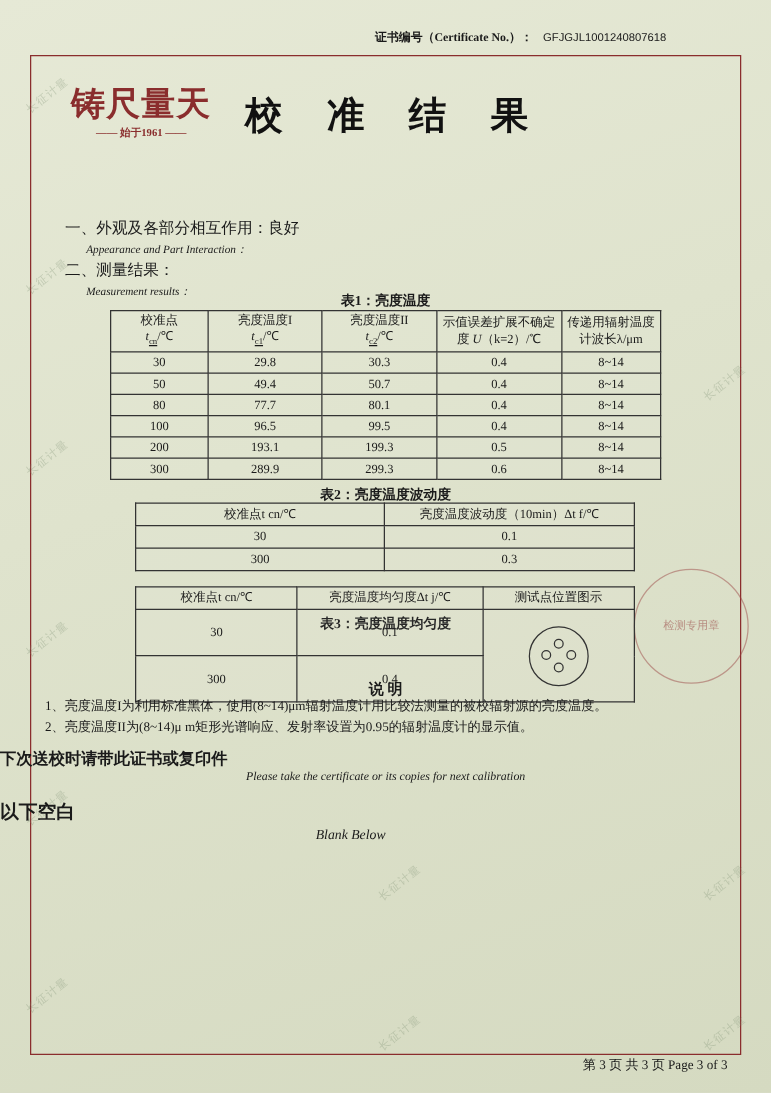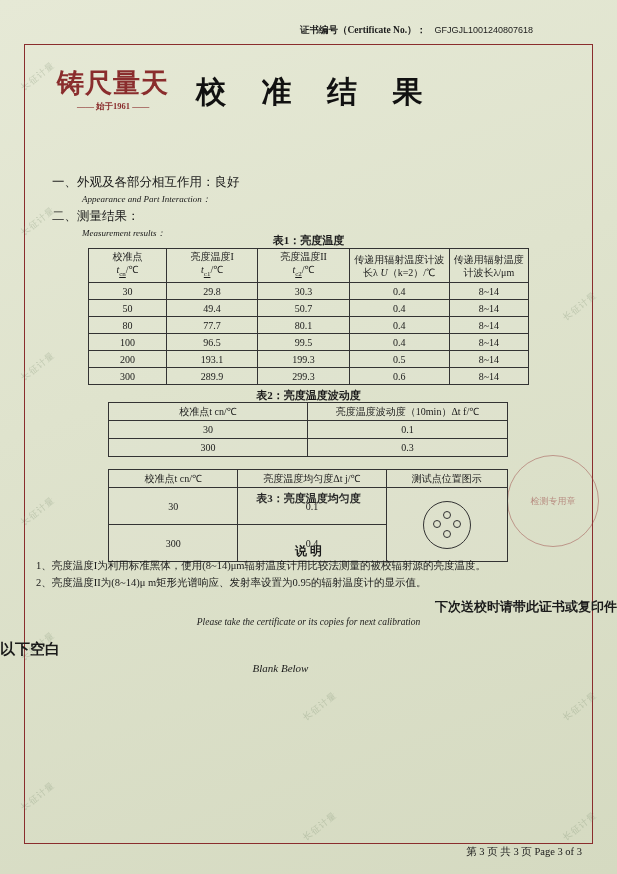--- a/index.html
+++ b/index.html
@@ -115,21 +115,21 @@
   }
 
   .sec {
     position: absolute;
     left: 52px;
     font-size: 12.5px;
   }
   .sec .en {
     font-size: 9px;
     font-style: italic;
-    margin-left: 30px;
+    margin-left: 17px;
     display: block;
     margin-top: 2px;
   }
   #sec1 { top: 174px; }
   #sec2 { top: 208px; }
 
   .tbl-cap {
     position: absolute;
     width: 617px;
     left: 0;
@@ -205,21 +205,21 @@
     font-size: 10.5px;
     line-height: 15px;
   }
   #note1 { top: 558px; }
   #note2 { top: 575px; }
 
   .next-cn {
     position: absolute;
     left: 0; top: 598px;
     width: 617px;
-    text-align: right;
+    text-align: left;
     font-size: 13px;
     font-weight: bold;
   }
   .next-en {
     position: absolute;
     left: 0; top: 617px;
     width: 617px;
     text-align: center;
     font-size: 9.5px;
     font-style: italic;
@@ -303,21 +303,21 @@
         </th>
         <th style="width:92px">
           <span>亮度温度I</span><br>
           <span class="it">t</span><sub>c1</sub><span>/℃</span>
         </th>
         <th style="width:92px">
           <span>亮度温度II</span><br>
           <span class="it">t</span><sub>c2</sub><span>/℃</span>
         </th>
         <th style="width:100px">
-          <span>传递用辐射温度计波长λ</span>
+          <span>示值误差扩展不确定度</span>
           <span class="it">U</span><span>（k=2）/℃</span>
         </th>
         <th style="width:79px">传递用辐射温度计波长λ/μm</th>
       </tr>
     </thead>
     <tbody>
       <tr>
         <td>30</td>
         <td>29.8</td>
         <td>30.3</td>

